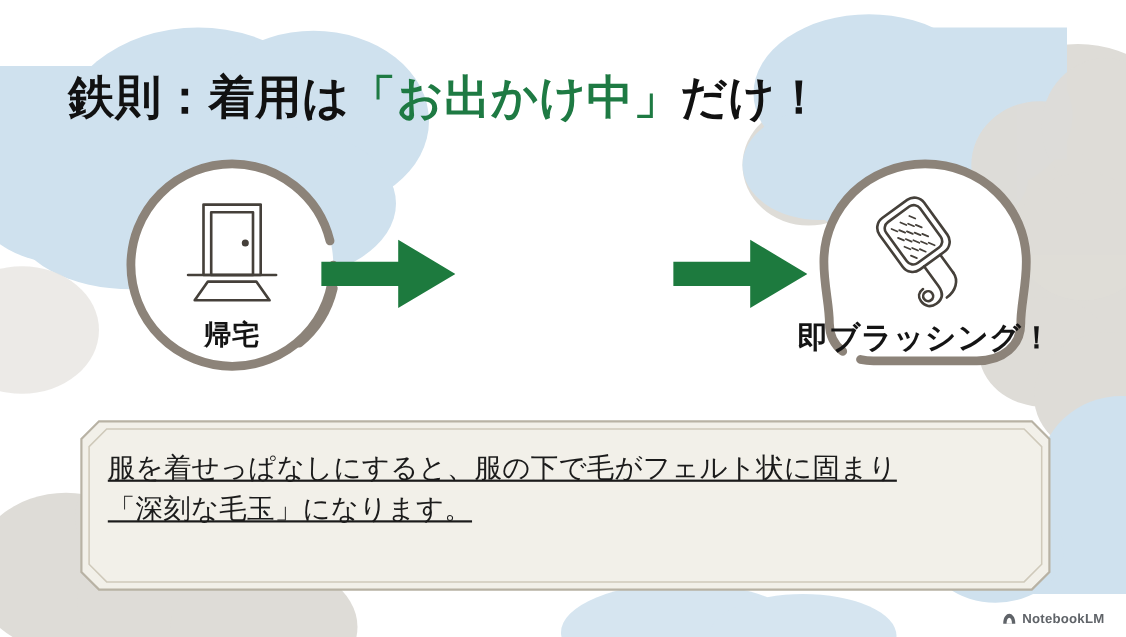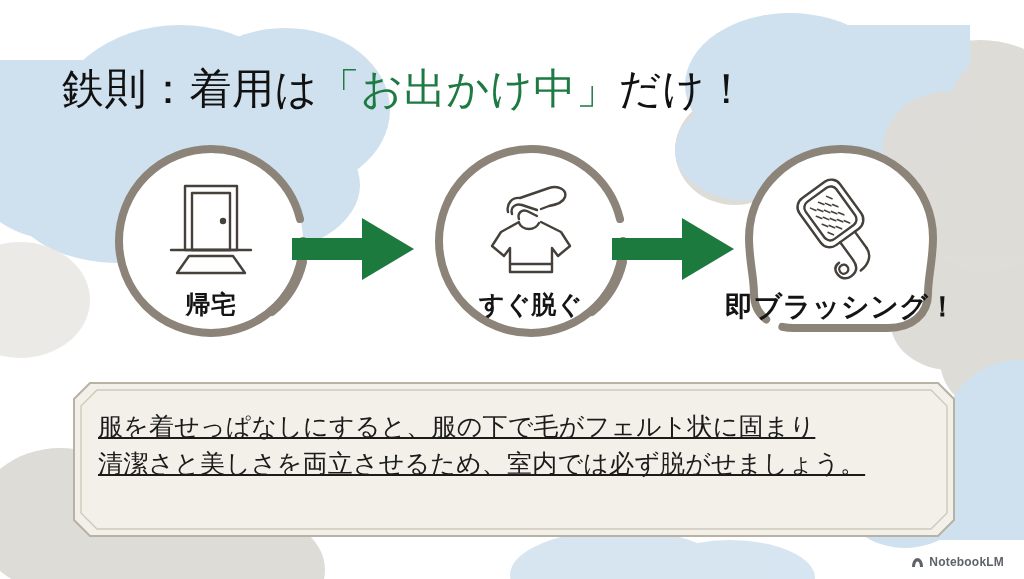--- a/index.html
+++ b/index.html
@@ -26,21 +26,21 @@
   }
   .bg-layer svg { display: block; }
 
   
   .title {
     position: absolute;
     left: 62px;
     top: 63px;
     z-index: 3;
     font-size: 42px;
-    font-weight: 400;
+    font-weight: 700;
     letter-spacing: 0.5px;
     color: #111111;
     white-space: nowrap;
     line-height: 1.25;
   }
   .title .accent { color: #1e7a43; }
 
   
   .steps {
     position: absolute;
@@ -232,43 +232,20 @@
           <rect x="22" y="8" width="52" height="64"></rect>
           <rect x="29" y="15" width="38" height="57"></rect>
           <circle cx="60" cy="43" r="3.2" fill="#45403a" stroke="none"></circle>
           <line x1="8" y1="72" x2="88" y2="72" stroke-linecap="round"></line>
           <path d="M26 78 L70 78 L82 95 L14 95 Z"></path>
         </svg>
       </div>
       <div class="step-label">帰宅</div>
     </div>
 
-    <div class="step step-2">
-      <div class="ring-wrap">
-        <svg width="198" height="198" viewBox="0 0 198 198" xmlns="http://www.w3.org/2000/svg">
-          <circle cx="99" cy="99" r="92" fill="#ffffff"></circle>
-          <path d="M191 99 A92 92 0 1 1 99 7 A92 92 0 0 1 188 77" fill="none" stroke="#8c8379" stroke-width="8" stroke-linecap="round"></path>
-          <path d="M191 120 A92 92 0 0 1 160 170" fill="none" stroke="#8c8379" stroke-width="8" stroke-linecap="round"></path>
-        </svg>
-      </div>
-      <div class="step-icon">
-        <svg width="104" height="104" viewBox="0 0 104 104" xmlns="http://www.w3.org/2000/svg" stroke="#45403a" fill="none" stroke-width="2.4" stroke-linejoin="round" stroke-linecap="round">
-
-          <path d="M29 36 C27 28 33 21 41 22 L70 12 C80 9 88 14 86 21 C84 27 76 29 70 30 L62 33"></path>
-          <path d="M33 38 C31 31 37 27 43 29 L58 34"></path>
-          <path d="M40 43 C38 37 43 33 48 35 L58 40"></path>
-
-          <path d="M40 47 C44 55 56 55 60 47"></path>
-
-          <path d="M40 46 L22 56 L13 70 L25 80 L31 72 L31 96 L73 96 L73 72 L79 80 L91 70 L82 56 L62 46"></path>
-          <line x1="31" y1="88" x2="73" y2="88"></line>
-        </svg>
-      </div>
-      <div class="step-label">すぐ脱ぐ</div>
-    </div>
 
     <div class="step step-3">
       <div class="ring-wrap">
         <svg width="198" height="198" viewBox="0 0 198 198" xmlns="http://www.w3.org/2000/svg" style="overflow:visible">
           <path d="M99 7 C150 7 191 46 191 96 C191 118 186 135 186 152 C186 172 170 186 146 186 L52 186 C28 186 12 172 12 152 C12 135 7 118 7 96 C7 46 48 7 99 7 Z" fill="#ffffff"></path>
           <path d="M191 96 C191 46 150 7 99 7 C48 7 7 46 7 96 C7 118 12 135 12 152 C12 172 28 186 52 186 L146 186 C170 186 186 172 186 152 C186 135 191 118 191 96 Z" fill="none" stroke="#8c8379" stroke-width="8" stroke-linecap="round" stroke-dasharray="370 18 250 18"></path>
         </svg>
       </div>
       <div class="step-icon">
         <svg width="106" height="106" viewBox="0 0 106 106" xmlns="http://www.w3.org/2000/svg" stroke="#45403a" fill="none" stroke-width="2.4" stroke-linejoin="round" stroke-linecap="round">
@@ -319,21 +296,21 @@
 
   <div class="caption-box">
     <div class="frame">
       <svg width="884" height="157" viewBox="0 0 884 157" xmlns="http://www.w3.org/2000/svg">
         <path d="M18 2 L866 2 L882 18 L882 139 L866 155 L18 155 L2 139 L2 18 Z" fill="#f2f0e9" stroke="#b8b2a4" stroke-width="2"></path>
         <path d="M25 9 L859 9 L875 25 L875 132 L859 148 L25 148 L9 132 L9 25 Z" fill="none" stroke="#cfc9ba" stroke-width="1.4"></path>
       </svg>
     </div>
     <div class="caption-text">
       <span class="ln">服を着せっぱなしにすると、服の下で毛がフェルト状に固まり</span>
-      <span class="ln">清潔さと美しさを両立させるため、室内では必ず脱がせましょう。</span>
+      <span class="ln">「深刻な毛玉」になります。</span>
     </div>
   </div>
 
   <div class="watermark">
     <span>
       <svg width="13" height="13" viewBox="0 0 13 13" xmlns="http://www.w3.org/2000/svg">
         <path d="M1 11 C1 5 4 2 6.5 2 C9 2 12 5 12 11 Z" fill="#5f6368"></path>
         <path d="M4 11 C4 7.5 5.2 5.5 6.5 5.5 C7.8 5.5 9 7.5 9 11 Z" fill="#ffffff"></path>
       </svg>
     </span>

